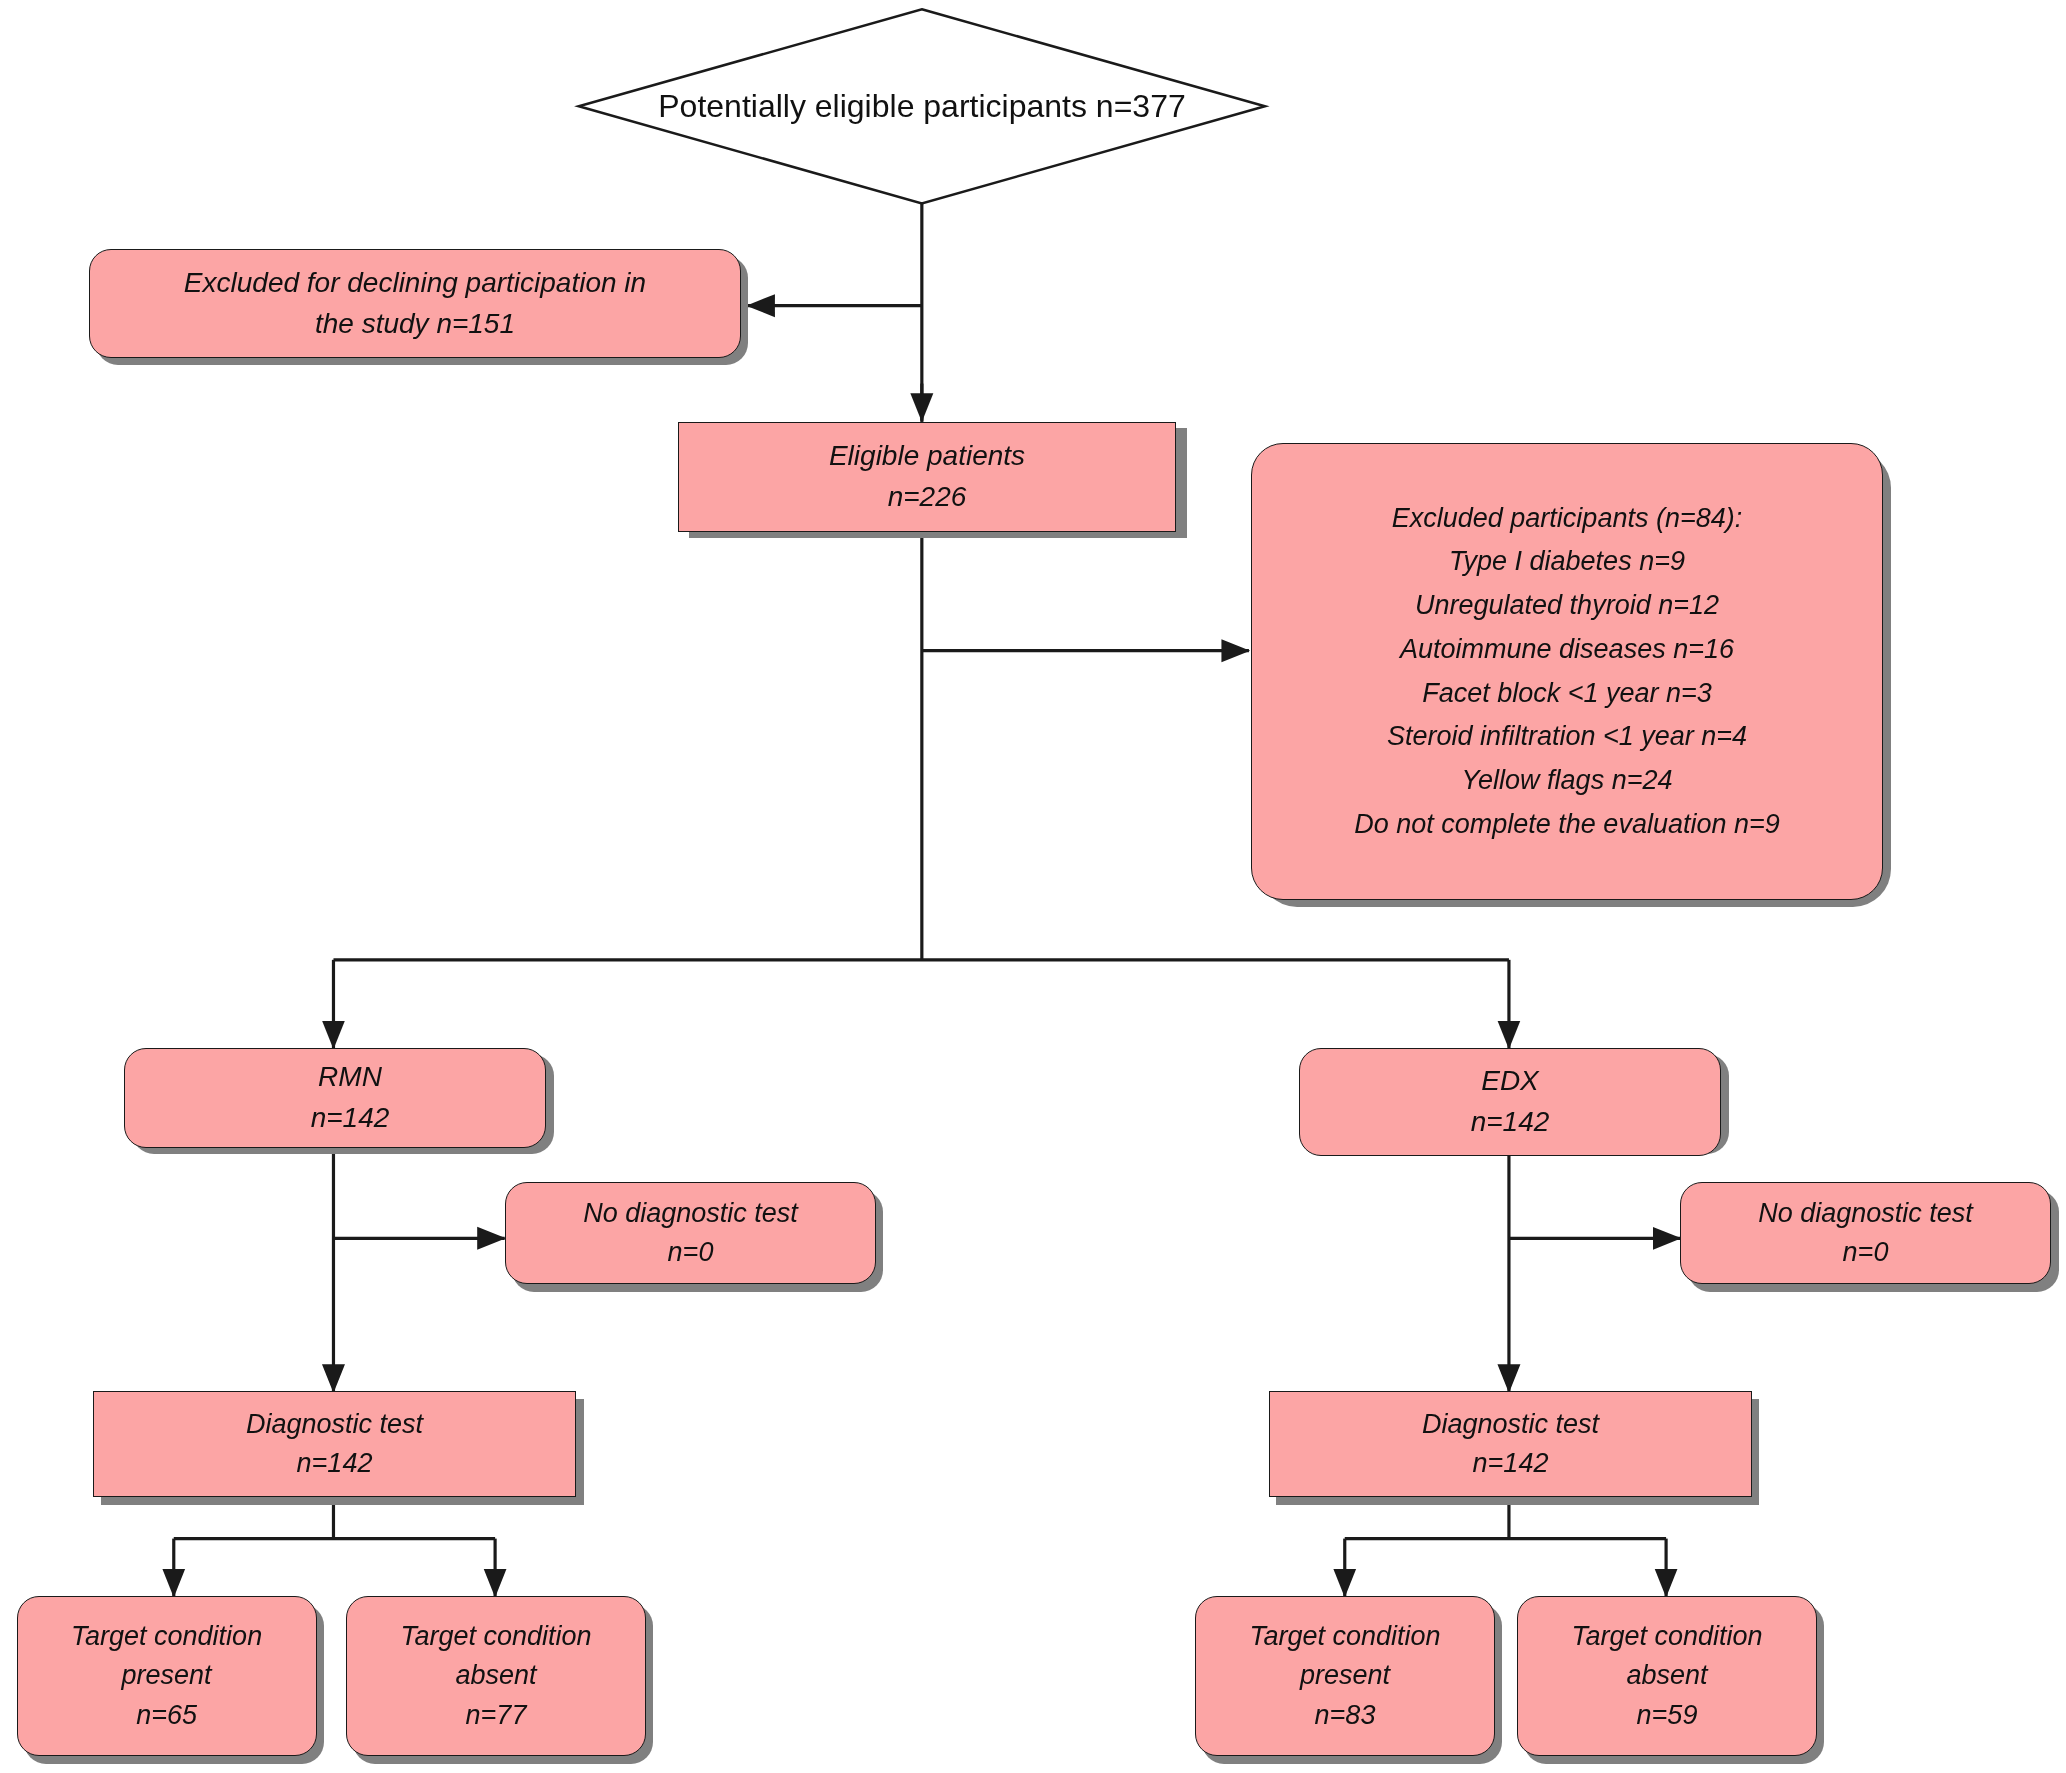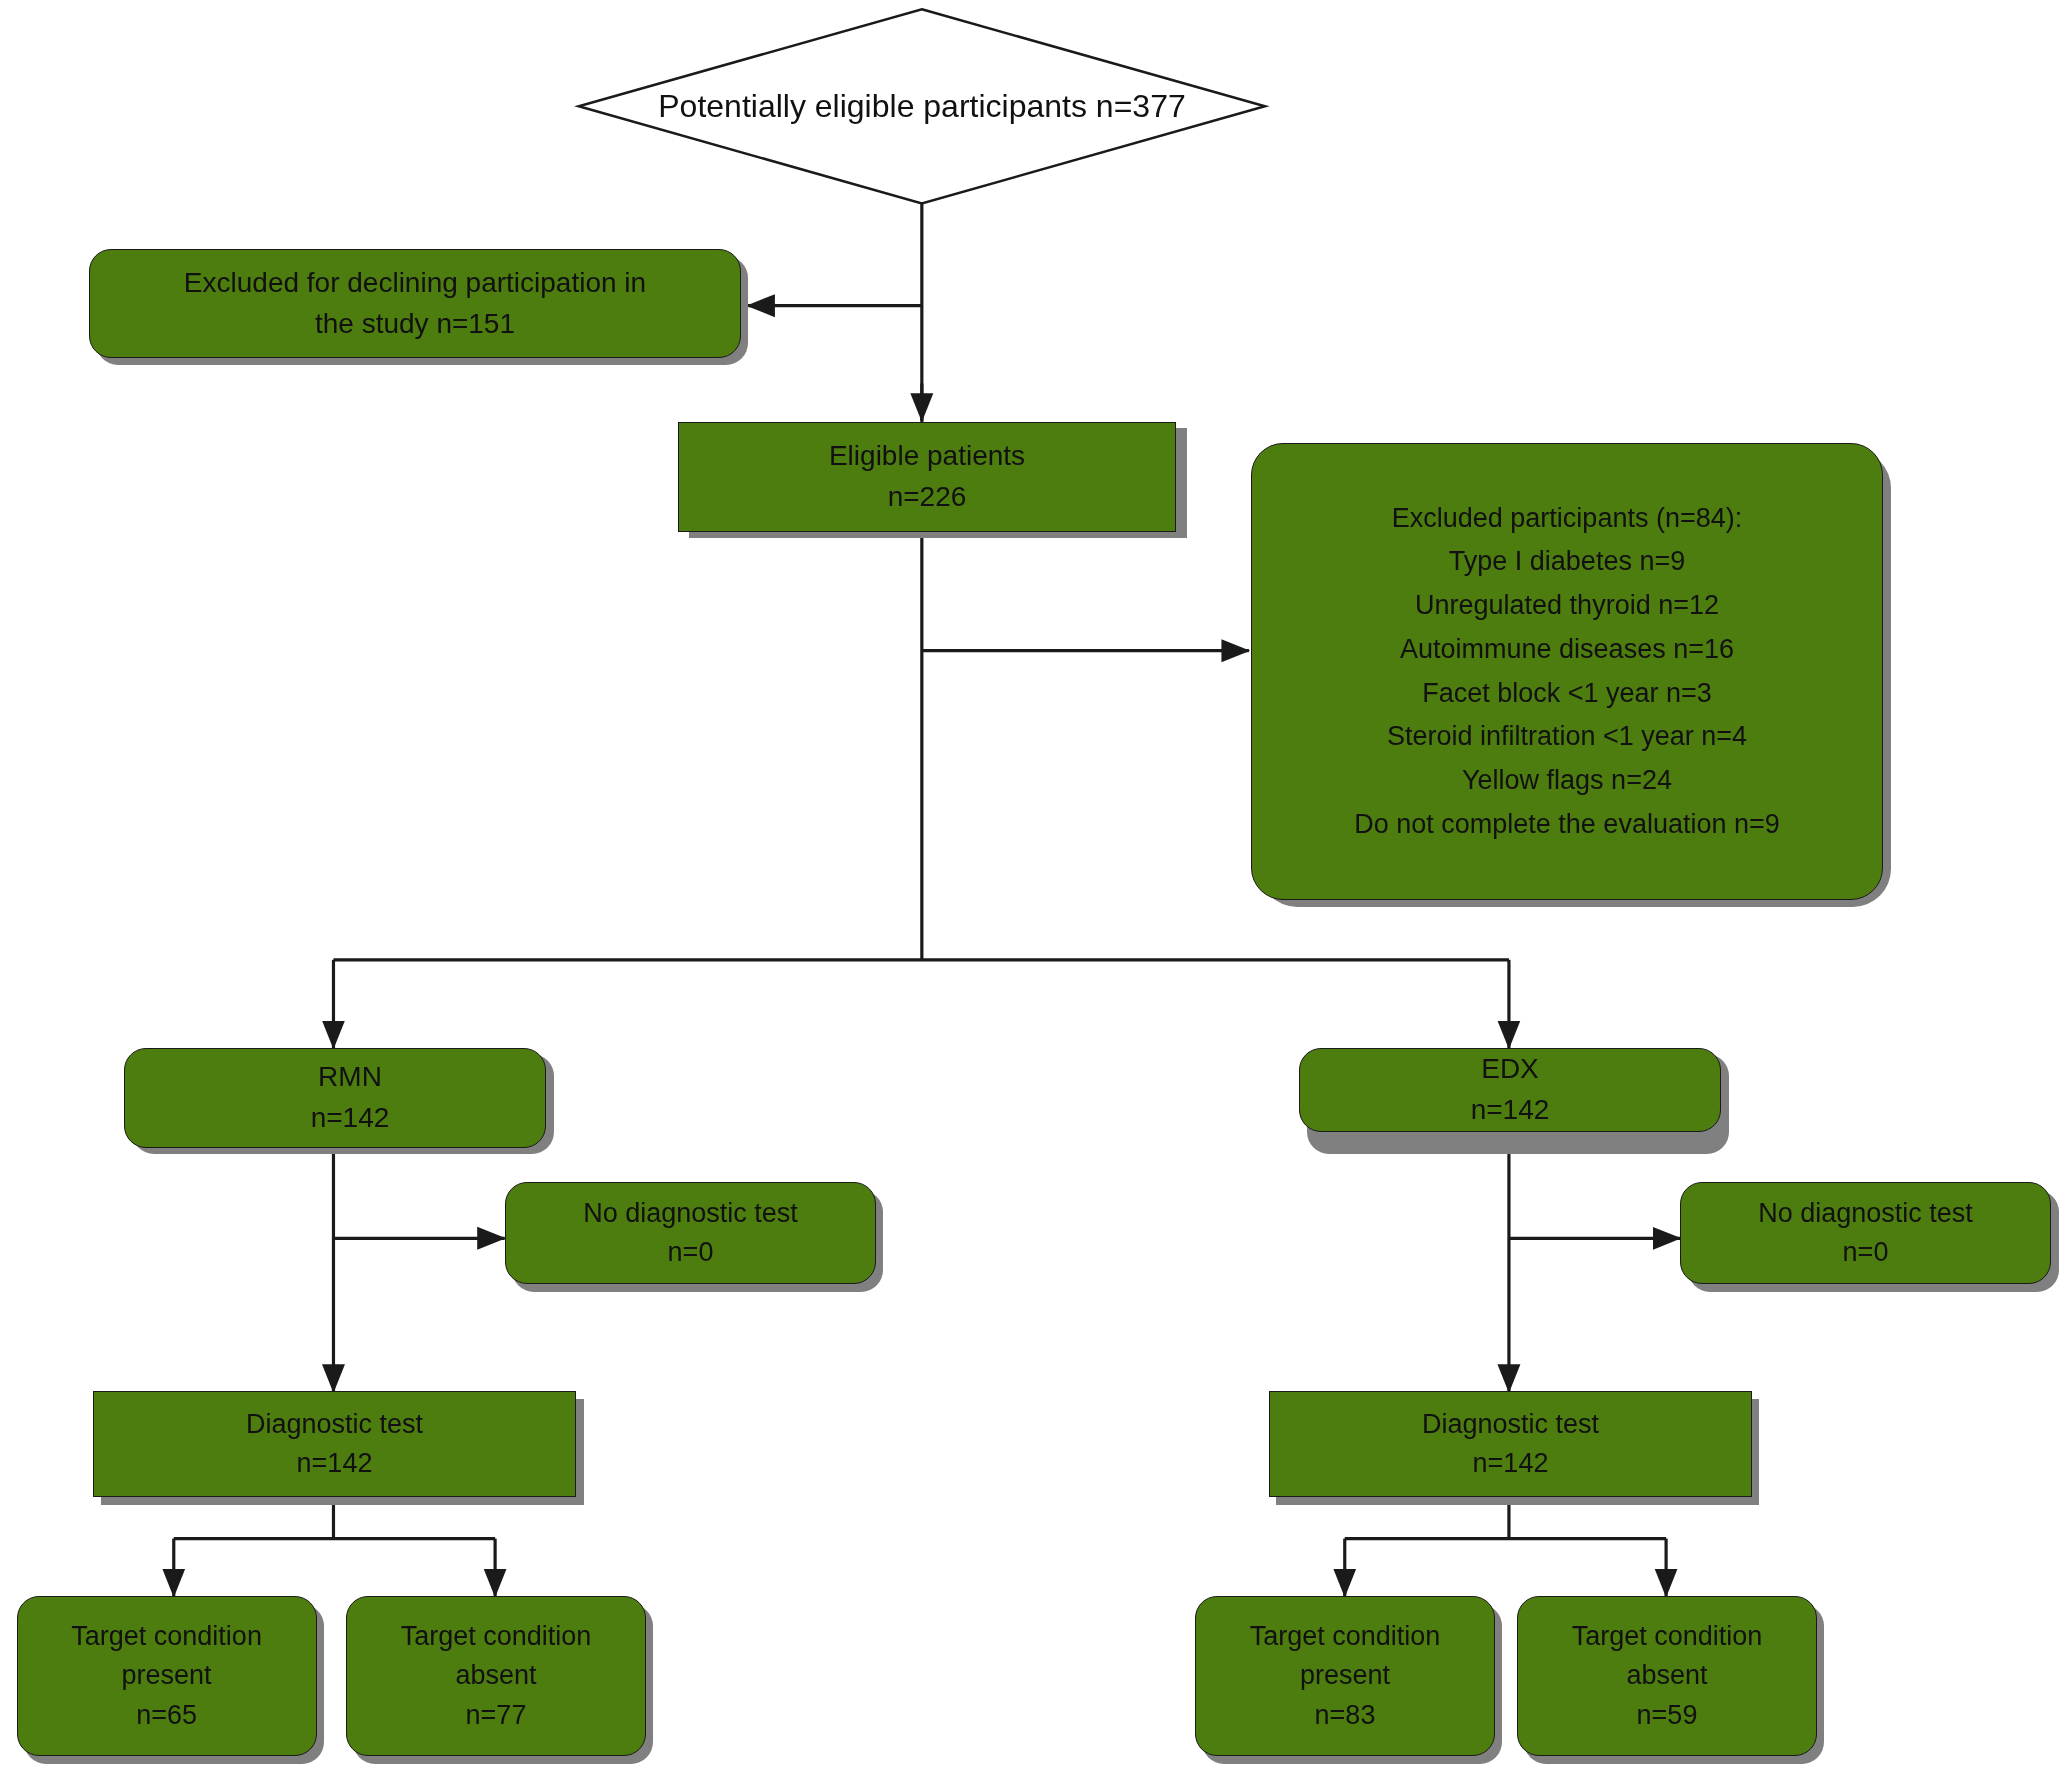--- a/index.html
+++ b/index.html
@@ -1,21 +1,21 @@
 <!DOCTYPE html>
 <html style="font-size:10.2px"><head>
 <meta charset="utf-8">
 <style>
   html,body{margin:0;padding:0;background:#ffffff;}
   body{font-family:"Liberation Sans", sans-serif;}
   #chart-root{position:relative;width:2066px;height:1774px;background:#fff;overflow:hidden;}
   svg.flow{position:absolute;inset:0;width:2066px;height:1774px;display:block;}
-  .node-box{position:absolute;box-sizing:border-box;background:#4d7c0f;border:1.9px solid #1a1a1a;
+  .node-box{position:absolute;box-sizing:border-box;background:#fca5a5;border:1.9px solid #1a1a1a;
             display:flex;flex-direction:column;align-items:center;justify-content:center;
-            color:#111;line-height:1.45;}
+            color:#111;line-height:1.45;font-style:italic;}
   .node-box.rounded{border-radius:22px;}
   .node-box .ln{display:block;white-space:nowrap;}
   .node-diamond{position:absolute;display:flex;flex-direction:column;align-items:center;
                 justify-content:center;text-align:center;color:#111;line-height:1.5;}
   .diamond-label{position:relative;z-index:2;}
   .shadow{position:absolute;background:#808080;z-index:0;}
 </style>
 </head>
 <body>
 
@@ -94,21 +94,21 @@
     <span class="ln">Do not complete the evaluation n=9</span>
   </div>
 
   <span class="shadow" style="left:132px;top:1054px;width:422px;height:100px;border-radius:22px;"></span>
   <div class="node-box rounded" style="left:124px; top:1048px; width:422px; height:100px; font-size:28px;padding-left:30px;">
     <span class="ln">RMN</span>
     <span class="ln">n=142</span>
   </div>
 
   <span class="shadow" style="left:1307px;top:1054px;width:422px;height:100px;border-radius:22px;"></span>
-  <div class="node-box rounded" style="left:1299px; top:1048px; width:422px; height:84px; font-size:28px;">
+  <div class="node-box rounded" style="left:1299px; top:1048px; width:422px; height:108px; font-size:28px;">
     <span class="ln">EDX</span>
     <span class="ln">n=142</span>
   </div>
 
   <span class="shadow" style="left:512px;top:1190px;width:371px;height:102px;border-radius:22px;"></span>
   <div class="node-box rounded" style="left:505px; top:1182px; width:371px; height:102px; font-size:27px;">
     <span class="ln">No diagnostic test</span>
     <span class="ln">n=0</span>
   </div>
 

